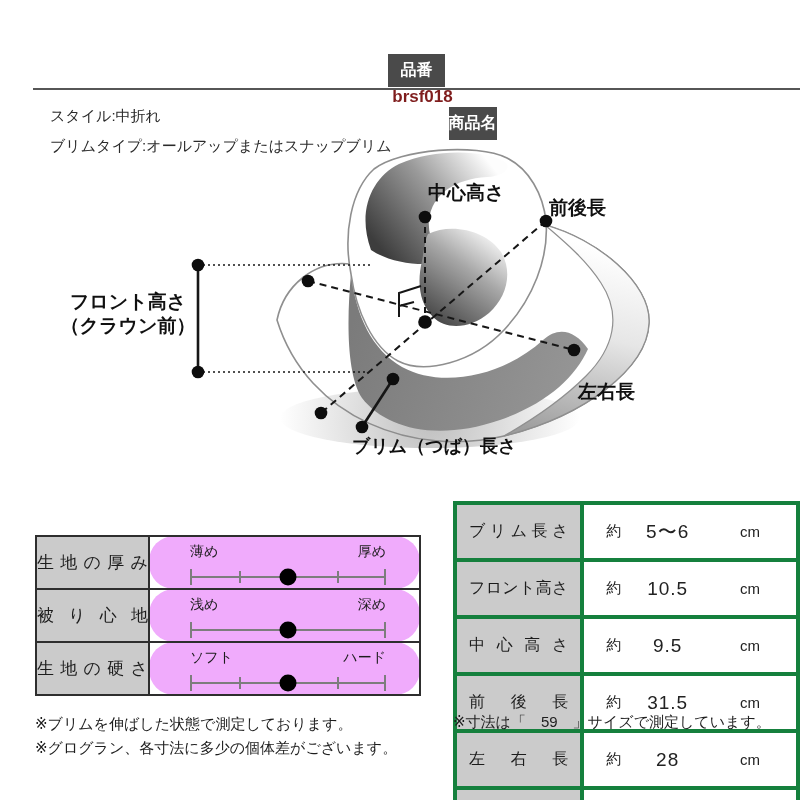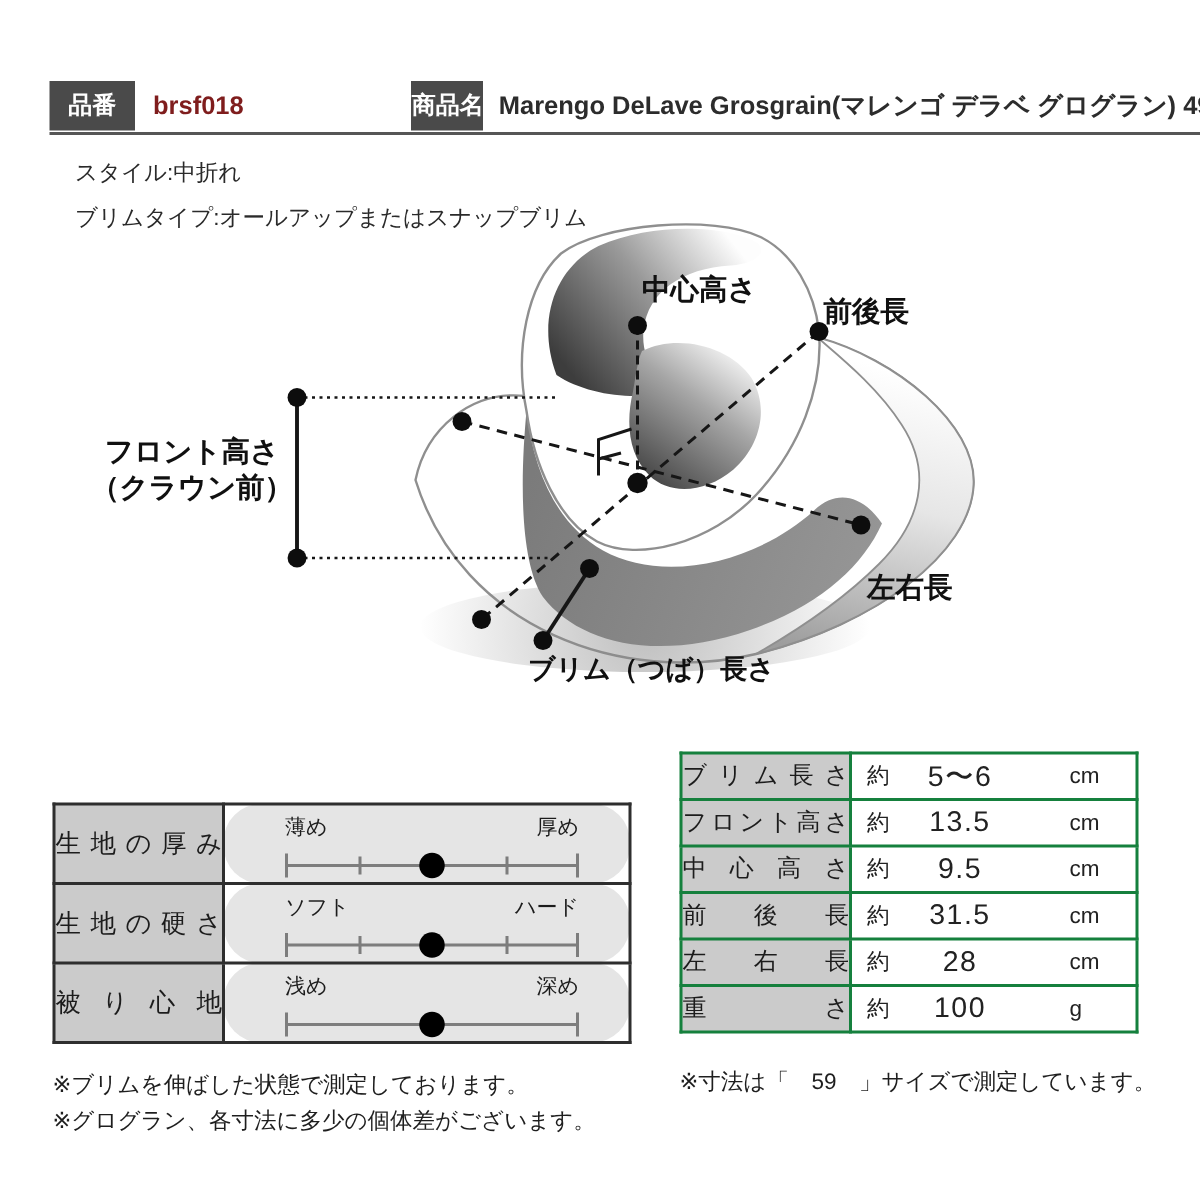--- a/index.html
+++ b/index.html
@@ -1,20 +1,20 @@
 <!DOCTYPE html>
 <html><head>
 <meta charset="utf-8">
 <style>
   html,body{margin:0;padding:0;background:#fff;}
   body{width:800px;height:800px;position:relative;overflow:hidden;
        font-family:"Liberation Sans","DejaVu Sans",sans-serif;color:#222;}
 
   
-  .hdr{position:absolute;left:33px;top:54px;width:767px;height:33px;display:flex;align-items:center;}
+  .hdr{position:absolute;left:33px;top:54px;width:767px;height:33px;display:flex;align-items:center;flex-direction:column;}
   .hdr-box{background:#4a4a4a;color:#fff;font-size:16px;font-weight:600;
            height:33px;display:flex;align-items:center;justify-content:center;flex:0 0 auto;}
   .hdr-box.b1{width:57px;}
   .hdr-box.b2{width:48px;margin-left:112px;}
   .hdr-val{font-size:17px;font-weight:600;color:#7f1d1d;margin-left:12px;white-space:nowrap;}
   .hdr-prod{font-size:17px;font-weight:600;color:#2c2c2c;margin-left:10px;white-space:nowrap;
             overflow:hidden;flex:1 1 auto;}
   .hdr-line{position:absolute;left:33px;top:88px;width:767px;height:2px;background:#565656;}
 
   
@@ -24,32 +24,32 @@
   .dlabel{position:absolute;font-size:19px;font-weight:700;color:#101010;white-space:nowrap;}
   .front-height{width:156px;text-align:center;line-height:24px;white-space:normal;}
 
   svg#hat{position:absolute;left:0;top:0;}
 
   
   table.feel{position:absolute;left:35px;top:535px;border-collapse:collapse;table-layout:fixed;font-family:Liberation Serif, serif;}
   table.feel td{border:2px solid #2e2e2e;padding:0;vertical-align:middle;}
   td.flabel{width:111px;background:#cbcbcb;font-size:17px;color:#1c1c1c;
             padding:0 13px;text-align:justify;text-align-last:justify;}
-  td.fscale{width:269px;background:#e5e5e5;height:51px;border-radius:25px;}
+  td.fscale{width:269px;background:#f0abfc;height:51px;border-radius:25px;}
   .ends{display:flex;justify-content:space-between;margin:6px 33px 0 40px;font-size:14px;color:#1c1c1c;}
   .track{position:relative;height:2px;background:#7d7d7d;margin:15px 33px 10px 40px;}
   .tick{position:absolute;width:2px;background:#7d7d7d;top:-5px;height:12px;}
   .tick.end{top:-7px;height:16px;}
   .tick.p0{left:0;}.tick.p25{left:25%;}.tick.p75{left:75%;}.tick.p100{left:100%;margin-left:-2px;}
   .dot{position:absolute;top:50%;transform:translate(-50%,-50%);width:17px;height:17px;
        border-radius:50%;background:#000;}
 
   
   table.size{position:absolute;left:453px;top:501px;border-collapse:collapse;table-layout:fixed;}
-  table.size td{border:2px solid #15803d;padding:0;height:29px;vertical-align:middle;}
+  table.size td{border:4px solid #15803d;padding:12px;height:29px;vertical-align:middle;}
   td.slabel{width:111px;background:#cbcbcb;font-size:16px;color:#1c1c1c;
             padding:0 10px;text-align:justify;text-align-last:justify;}
   td.sval{width:189px;background:#fff;}
   .valrow{display:flex;align-items:center;}
   .approx{font-size:15px;margin-left:10px;flex:0 0 36px;}
   .num{font-size:19px;flex:1 1 auto;text-align:center;letter-spacing:1px;}
   .unit{font-size:15px;flex:0 0 44px;text-align:left;margin-left:47px;}
 
   
   .fnote{position:absolute;font-size:15px;color:#1e1e1e;line-height:24px;white-space:nowrap;}
@@ -163,70 +163,70 @@
       <div class="track">
         <i class="tick end p0"></i>
             <i class="tick p25"></i>
             <i class="tick p75"></i>
             <i class="tick end p100"></i>
         <span class="dot" style="left: 50%;"></span>
       </div>
     </td>
   </tr>
   <tr>
+    <td class="flabel">被り心地</td>
+    <td class="fscale">
+      <div class="ends">
+        <span>浅め</span>
+        <span>深め</span>
+      </div>
+      <div class="track">
+        <i class="tick end p0"></i>
+            <i class="tick end p100"></i>
+        <span class="dot" style="left: 50%;"></span>
+      </div>
+    </td>
+  </tr>
+  <tr>
     <td class="flabel">生地の硬さ</td>
     <td class="fscale">
       <div class="ends">
         <span>ソフト</span>
         <span>ハード</span>
       </div>
       <div class="track">
         <i class="tick end p0"></i>
             <i class="tick p25"></i>
             <i class="tick p75"></i>
             <i class="tick end p100"></i>
         <span class="dot" style="left: 50%;"></span>
       </div>
     </td>
   </tr>
-  <tr>
-    <td class="flabel">被り心地</td>
-    <td class="fscale">
-      <div class="ends">
-        <span>浅め</span>
-        <span>深め</span>
-      </div>
-      <div class="track">
-        <i class="tick end p0"></i>
-            <i class="tick end p100"></i>
-        <span class="dot" style="left: 50%;"></span>
-      </div>
-    </td>
-  </tr>
 </tbody>
   </table>
 
 <table class="size">
   <tbody>
       <tr>
     <td class="slabel">ブリム長さ</td>
     <td class="sval">
           <div class="valrow">
       <span class="approx">約</span>
       <span class="num">5〜6</span>
       <span class="unit">cm</span>
     </div>
         </td>
   </tr>
   <tr>
     <td class="slabel">フロント高さ</td>
     <td class="sval">
           <div class="valrow">
       <span class="approx">約</span>
-      <span class="num">13.5</span>
+      <span class="num">10.5</span>
       <span class="unit">cm</span>
     </div>
         </td>
   </tr>
   <tr>
     <td class="slabel">中心高さ</td>
     <td class="sval">
           <div class="valrow">
       <span class="approx">約</span>
       <span class="num">9.5</span>

